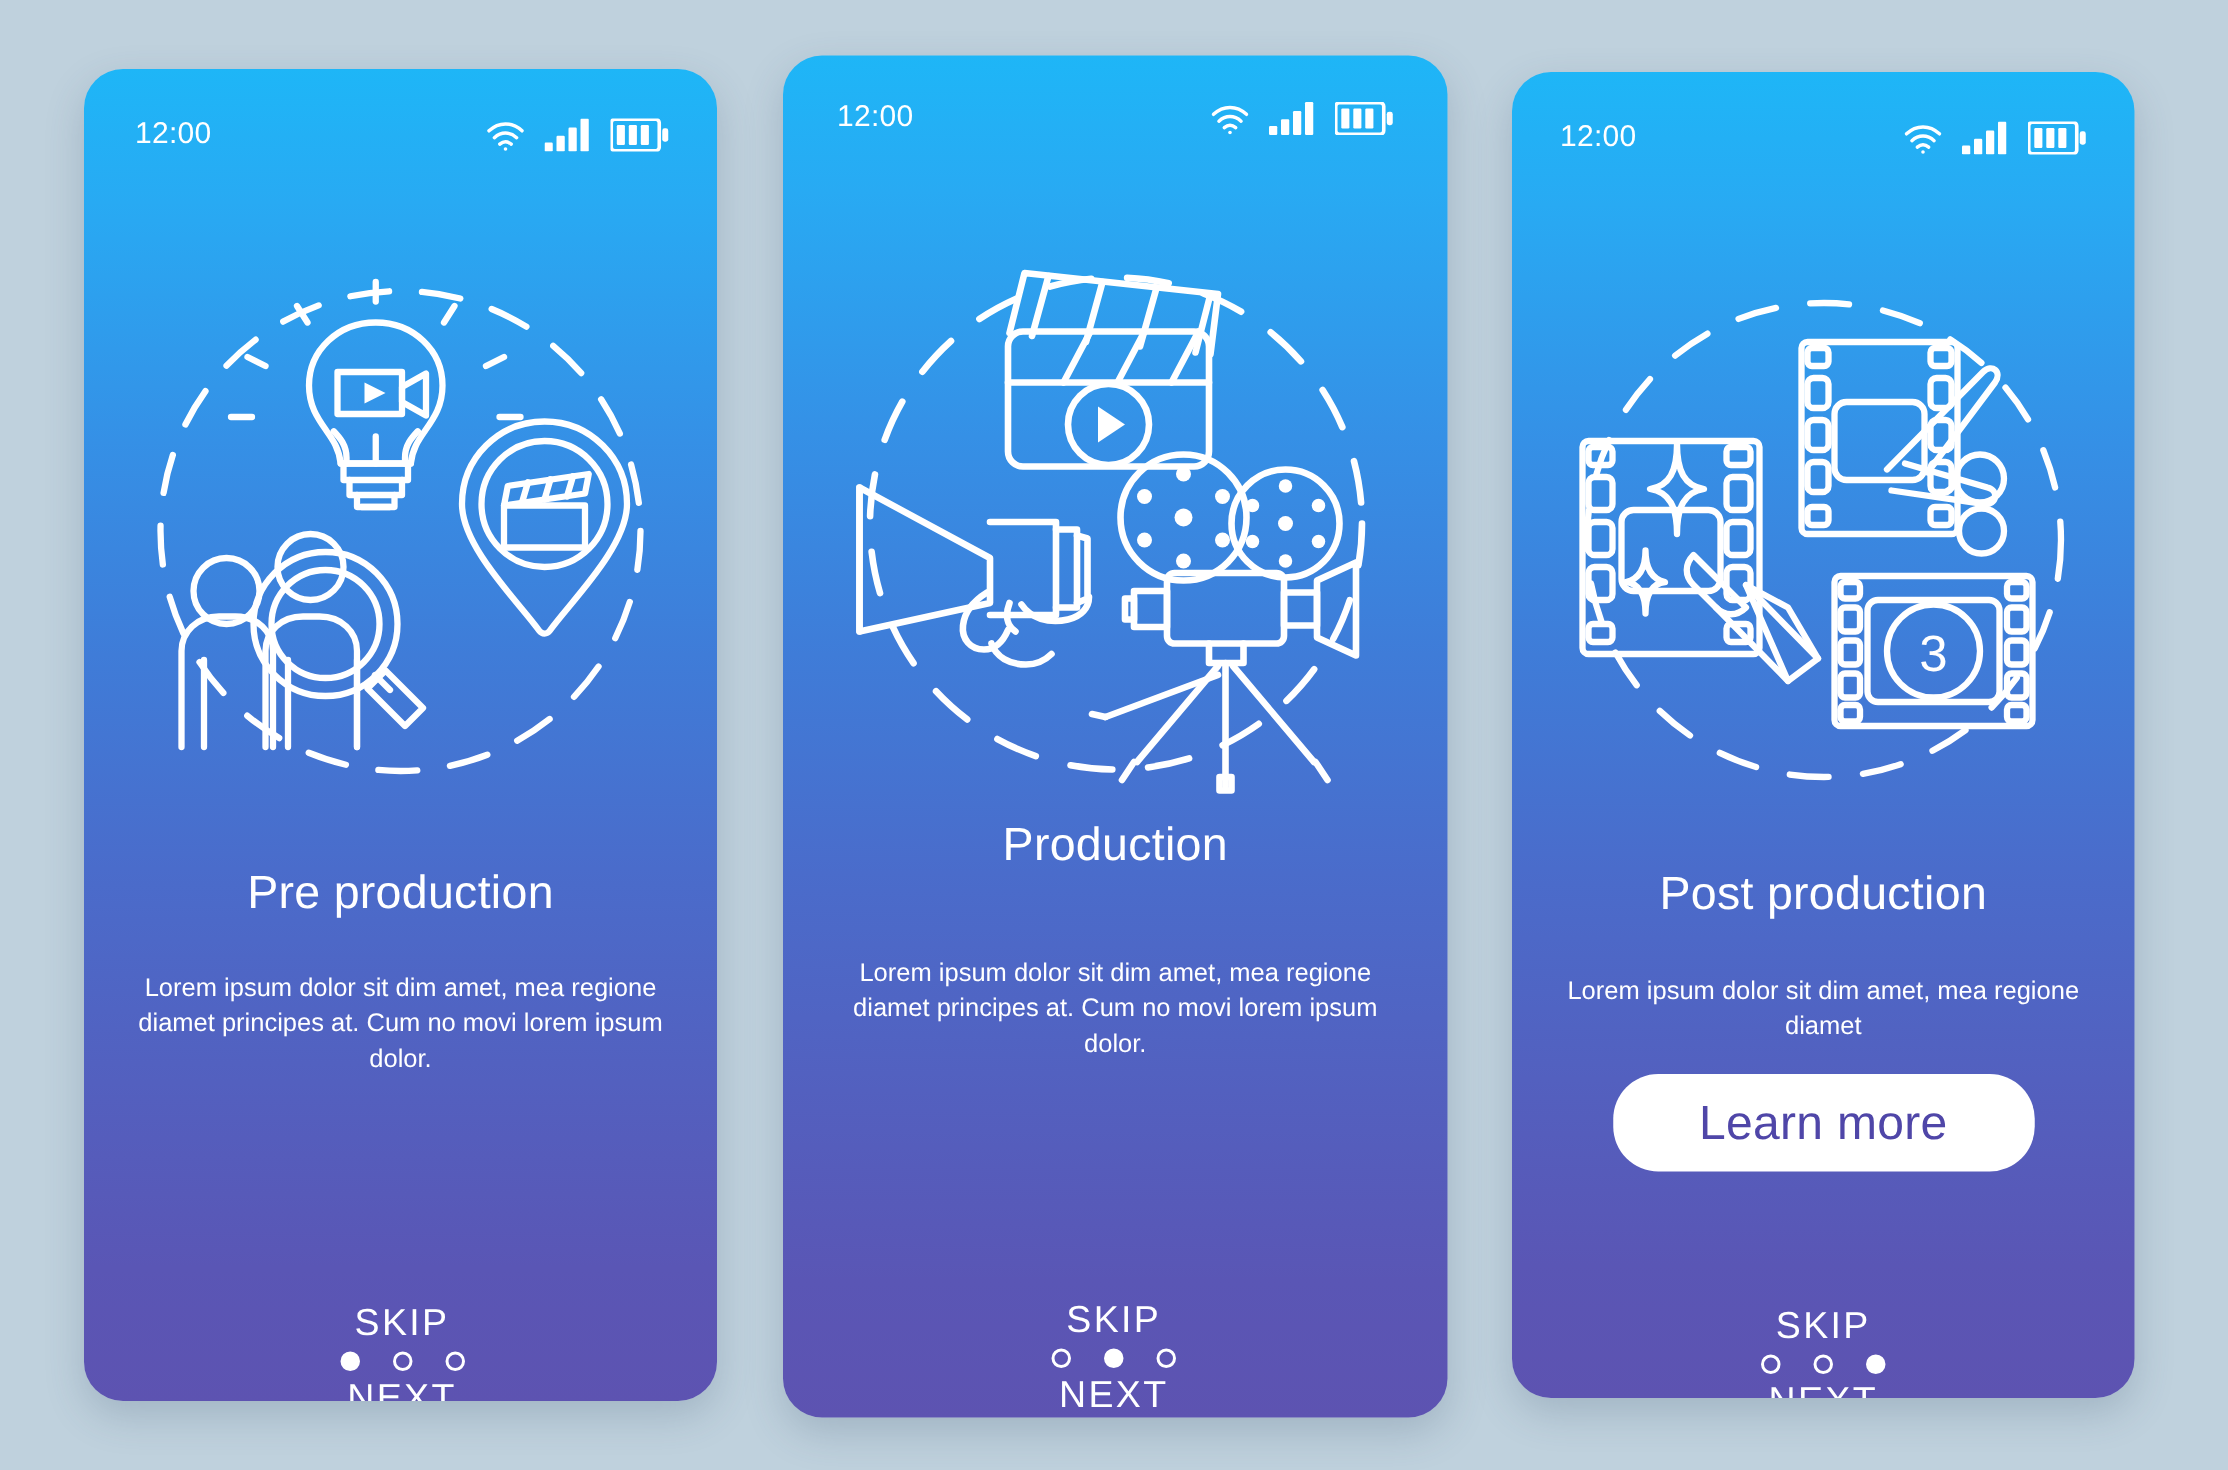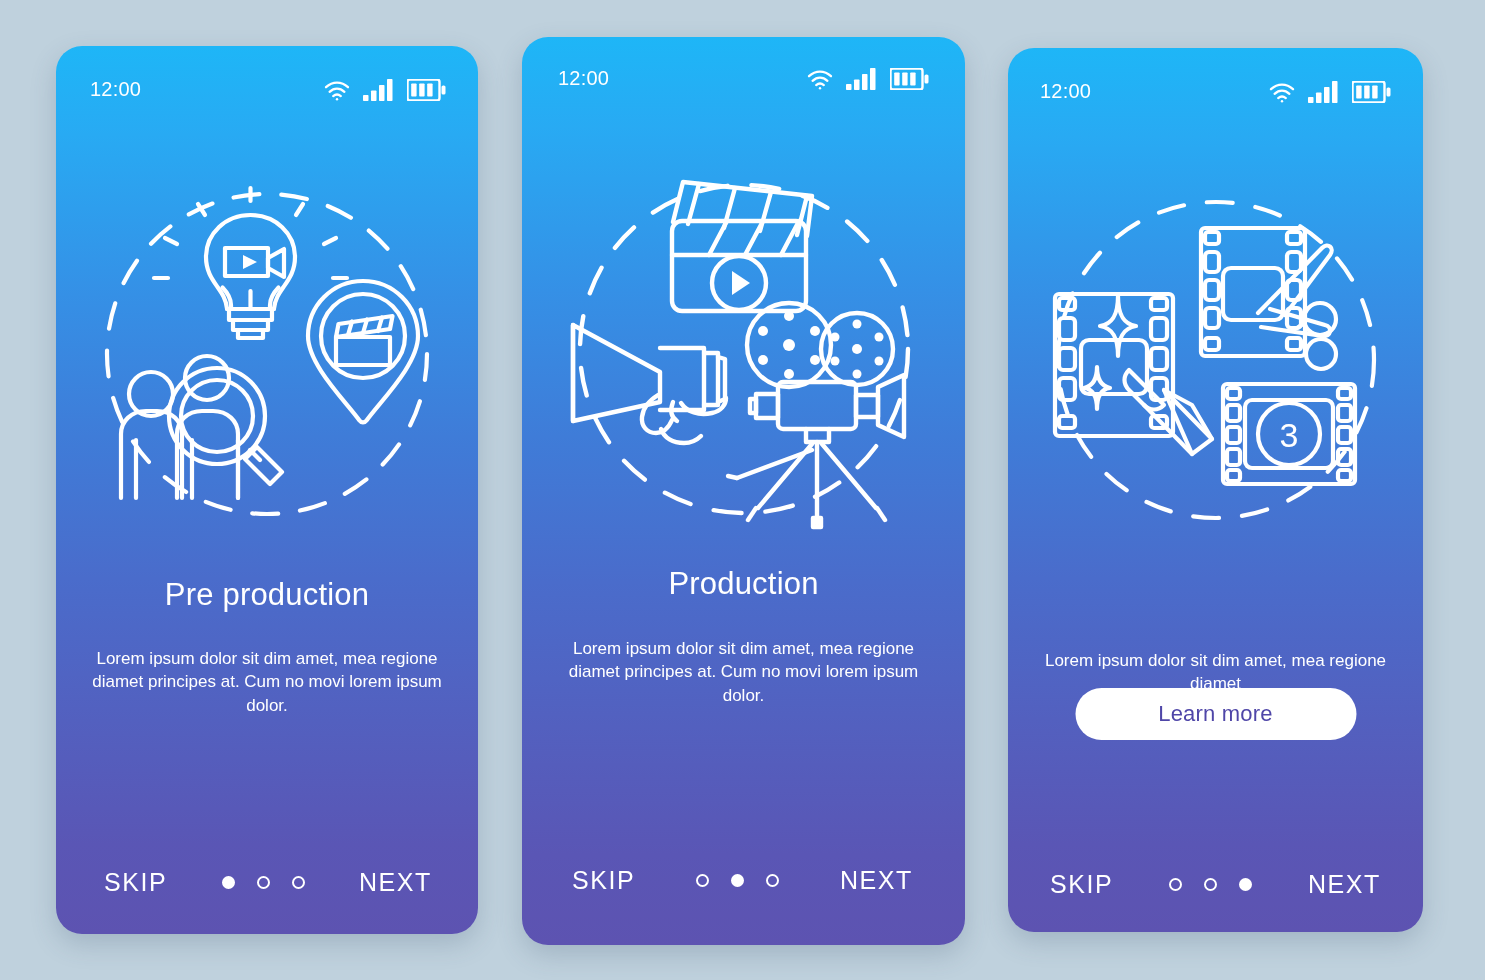--- a/index.html
+++ b/index.html
@@ -80,62 +80,63 @@
   .title {
     position: absolute;
     left: 0; right: 0;
     text-align: center;
     color: #ffffff;
     font-size: 31px;
     font-weight: 400;
     letter-spacing: 0.2px;
   }
   .p1 .title { top: 531px; }
-  .p2 .title { top: 529px; }
+  .p2 .title { top: 508px; }
   .p3 .title { top: 530px; }
 
   .body {
     position: absolute;
     text-align: center;
     color: #ffffff;
     font-size: 17px;
     line-height: 1.38;
     font-weight: 400;
   }
   .p1 .body { top: 601px; left: 28px; right: 28px; }
   .p2 .body { top: 600px; left: 36px; right: 36px; }
   .p3 .body { top: 601px; left: 26px; right: 26px; text-align: center; }
 
   
   .learn-more {
     position: absolute;
     left: 50%;
     transform: translateX(-50%);
-    top: 640px;
+    top: 668px;
     width: 281px;
-    height: 52px;
+    height: 65px;
     border: none;
     border-radius: 30px;
     background: #ffffff;
     color: #4f46a8;
     font-family: "Liberation Sans", sans-serif;
-    font-size: 22px;
+    font-size: 32px;
     font-weight: 400;
     cursor: pointer;
     letter-spacing: 0.2px;
   }
 
   
   .bottomnav {
     position: absolute;
     left: 0; right: 0;
     display: flex;
     align-items: center;
     justify-content: space-between;
     color: #ffffff;
+    flex-direction: column;
   }
   .p1 .bottomnav { top: 818px; padding: 0 44px 0 46px; }
   .p2 .bottomnav { top: 825px; padding: 0 50px 0 48px; }
   .p3 .bottomnav { top: 818px; padding: 0 40px 0 40px; }
 
   .navlabel {
     font-size: 25px;
     letter-spacing: 1.6px;
     color: #ffffff;
     background: none;
@@ -484,20 +485,21 @@
           <rect x="190" y="261" width="13" height="16" rx="3"></rect>
           <rect x="301" y="261" width="13" height="16" rx="3"></rect>
           <rect x="190" y="282" width="13" height="11" rx="3"></rect>
           <rect x="301" y="282" width="13" height="11" rx="3"></rect>
           <circle cx="252" cy="246" r="31"></circle>
           <text x="252" y="259" font-family="Liberation Sans, sans-serif" font-size="34" fill="#ffffff" stroke="none" text-anchor="middle">3</text>
         </g>
       </svg>
     </div>
 
+    <div class="title">Post production</div>
     <div class="body">Lorem ipsum dolor sit dim amet, mea regione diamet</div>
     <button class="learn-more">Learn more</button>
 
     <div class="bottomnav">
       <button class="navlabel">SKIP</button>
       <span class="dots">
         <button class="dot"></button>
         <button class="dot"></button>
         <button class="dot active"></button>
       </span>

